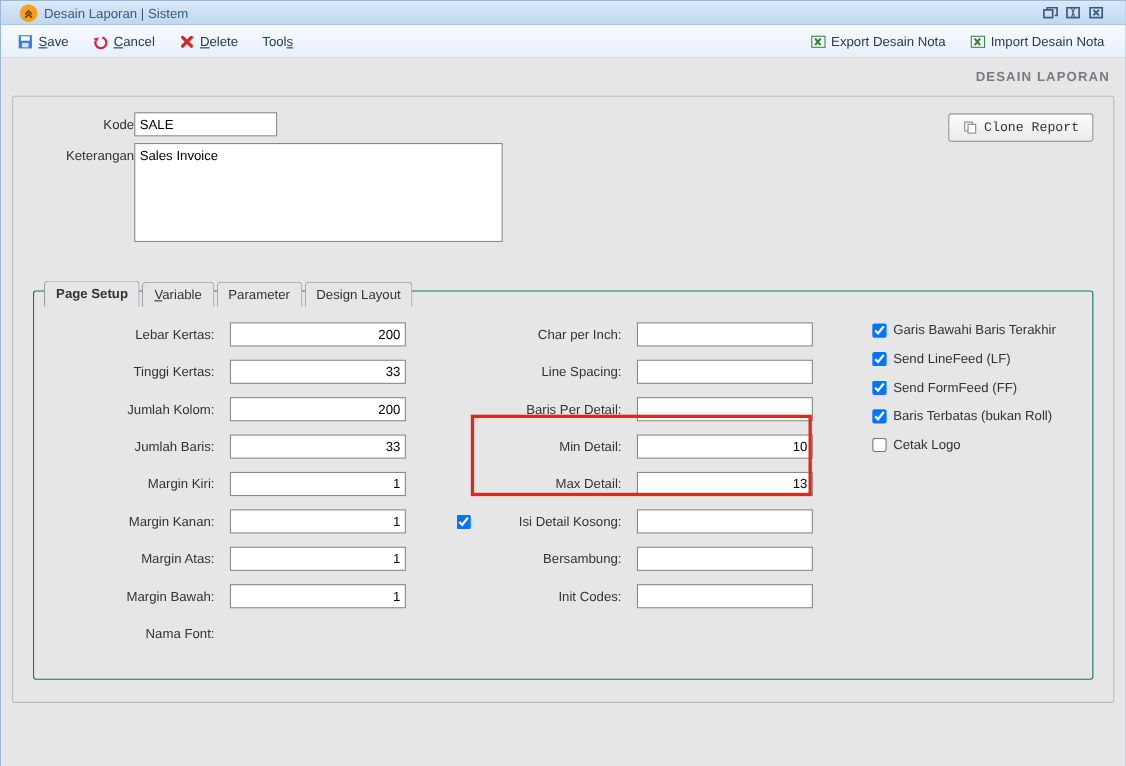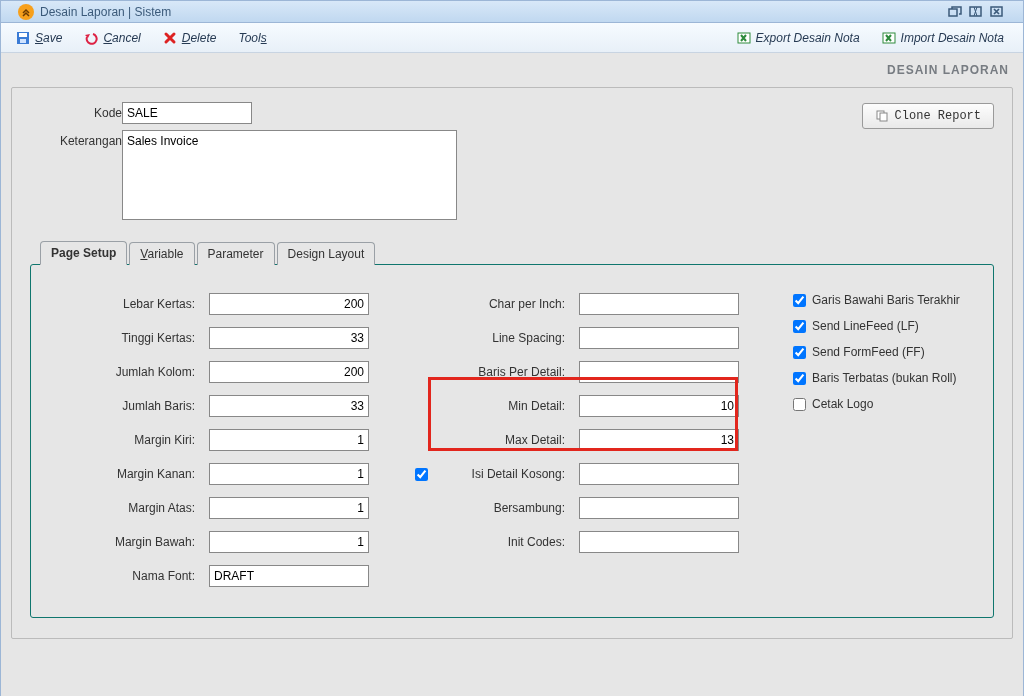--- a/index.html
+++ b/index.html
@@ -39,21 +39,20 @@
     color: #3b5a7a;
     cursor: default;
   }
   .toolbar {
     background: linear-gradient(#f6fbff, #e8f0f8);
     border-bottom: 1px solid #c8d4e2;
     height: 30px;
     display: flex;
     align-items: center;
     padding: 0 6px;
-    font-style: italic;
   }
   .tbtn {
     display: flex; align-items: center;
     padding: 3px 8px;
     margin-right: 4px;
     border: 1px solid transparent;
     border-radius: 3px;
     color: #263a53;
     cursor: default;
   }
@@ -113,21 +112,21 @@
   .tab {
     border:1px solid #9aa0a6;
     border-bottom:none;
     background:#e6e6e6;
     padding:4px 10px;
     margin-right:2px;
     border-top-left-radius:4px;
     border-top-right-radius:4px;
     color:#333;
     position:relative;
-    top:1px;
+    top:15px;
   }
   .tab.active {
     background:#e6e6e6;
     font-weight:bold;
     border-bottom:1px solid #e6e6e6;
   }
   .tab .u { text-decoration: underline; }
   .tabpage {
     border:1px solid #0f766e;
     background:#e6e6e6;
@@ -311,21 +310,20 @@
               <div class="frow">
                 <div class="flbl">Margin Atas:</div>
                 <input class="fin" type="text" value="1" style="">
               </div>
               <div class="frow">
                 <div class="flbl">Margin Bawah:</div>
                 <input class="fin" type="text" value="1" style="">
               </div>
               <div class="frow">
                 <div class="flbl">Nama Font:</div>
-                <input class="fin fin-left" type="text" value="DRAFT" style="">
               </div>
             </div>
 
             <div class="col col2">
               <div class="frow">
                 <div class="flbl" style="width:200px">Char per Inch:</div>
                 <input class="fin" type="text" value="" style="">
               </div>
               <div class="frow">
                 <div class="flbl" style="width:200px">Line Spacing:</div>

